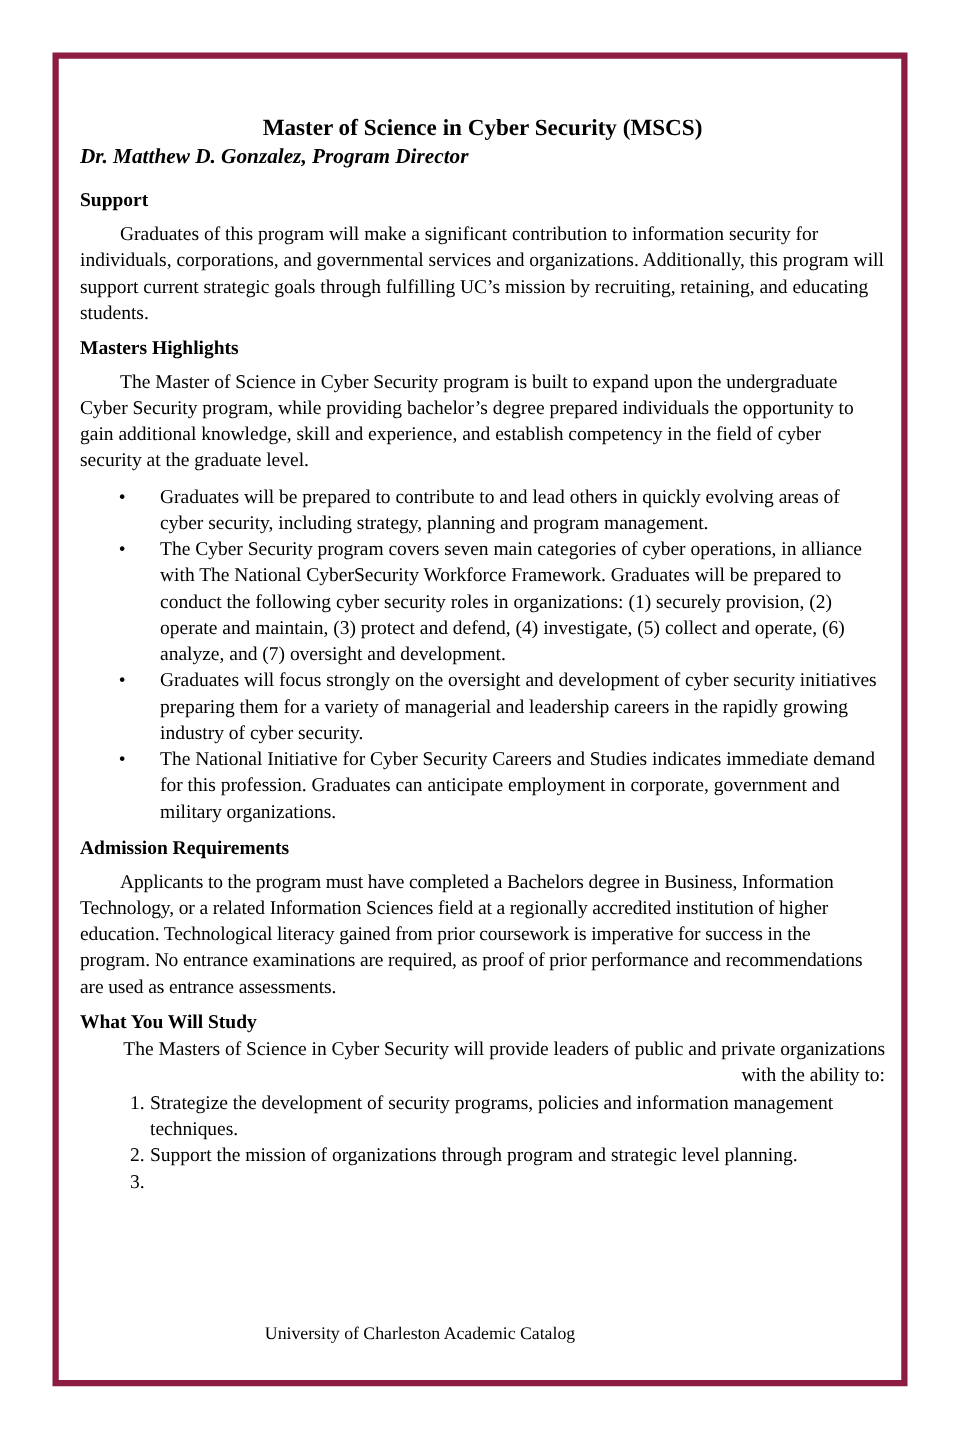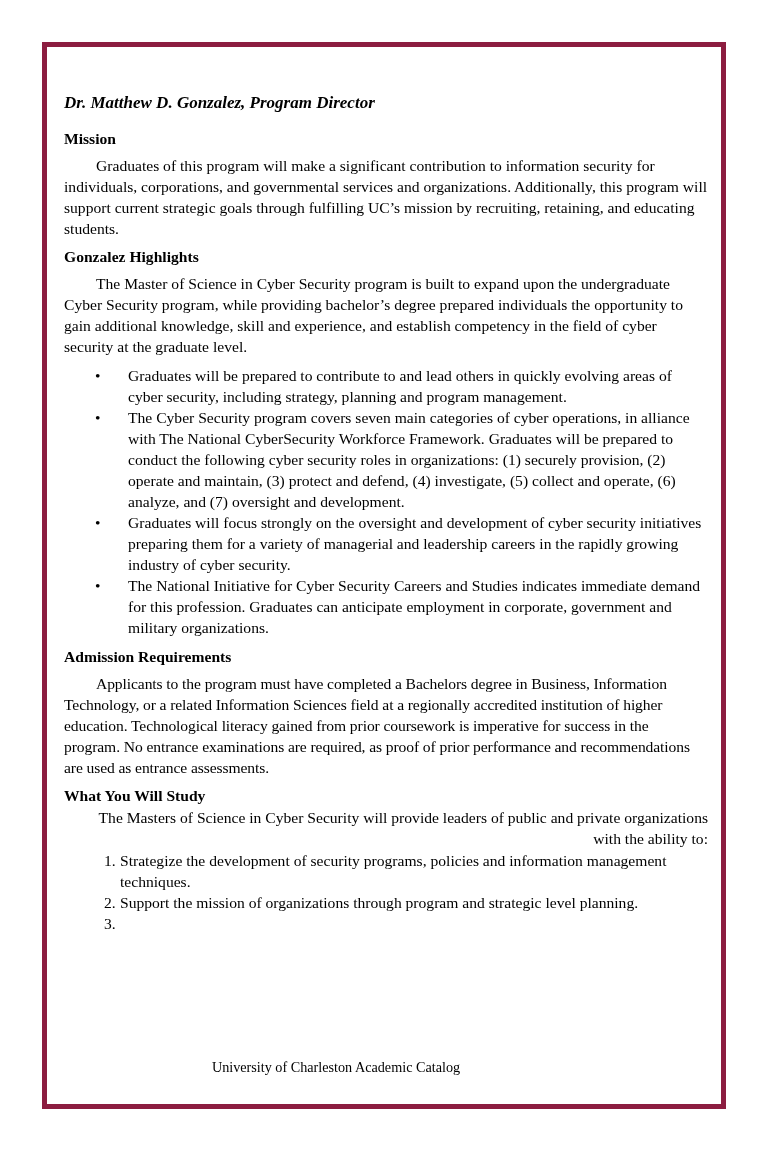--- a/index.html
+++ b/index.html
@@ -21,29 +21,30 @@
   .h-study { margin-bottom: 1px; }
   .p-study { margin-bottom: 1px; text-align: right; }
   .footer { position: absolute; left: 42px; width: 588px; top: 1058px; text-align: center; font-size: 14.2px; line-height: 19px; }
 </style>
 </head>
 <body>
 
 <div class="frame" style="border-color: rgb(140, 29, 64);"></div>
 
 <div class="content">
+  <h1 class="title">Master of Science in Cyber Security (MSCS)</h1>
   <div class="subtitle">Dr. Matthew D. Gonzalez, Program Director</div>
 
   <div class="section">
-    <h2>Mission</h2>
+    <h2>Support</h2>
     <p>Graduates of this program will make a significant contribution to information security for individuals, corporations, and governmental services and organizations. Additionally, this program will support current strategic goals through fulfilling UC’s mission by recruiting, retaining, and educating students.</p>
   </div>
 
   <div class="section">
-    <h2>Gonzalez Highlights</h2>
+    <h2>Masters Highlights</h2>
     <p>The Master of Science in Cyber Security program is built to expand upon the undergraduate Cyber Security program, while providing bachelor’s degree prepared individuals the opportunity to gain additional knowledge, skill and experience, and establish competency in the field of cyber security at the graduate level.</p>
     <ul class="bullets">
       <li><span class="bullet">•</span><span>Graduates will be prepared to contribute to and lead others in quickly evolving areas of cyber security, including strategy, planning and program management.</span></li>
       <li><span class="bullet">•</span><span>The Cyber Security program covers seven main categories of cyber operations, in alliance with The National CyberSecurity Workforce Framework. Graduates will be prepared to conduct the following cyber security roles in organizations: (1) securely provision, (2) operate and maintain, (3) protect and defend, (4) investigate, (5) collect and operate, (6) analyze, and (7) oversight and development.</span></li>
       <li><span class="bullet">•</span><span>Graduates will focus strongly on the oversight and development of cyber security initiatives preparing them for a variety of managerial and leadership careers in the rapidly growing industry of cyber security.</span></li>
       <li><span class="bullet">•</span><span>The National Initiative for Cyber Security Careers and Studies indicates immediate demand for this profession. Graduates can anticipate employment in corporate, government and military organizations.</span></li>
     </ul>
   </div>
 
   <div class="section">

